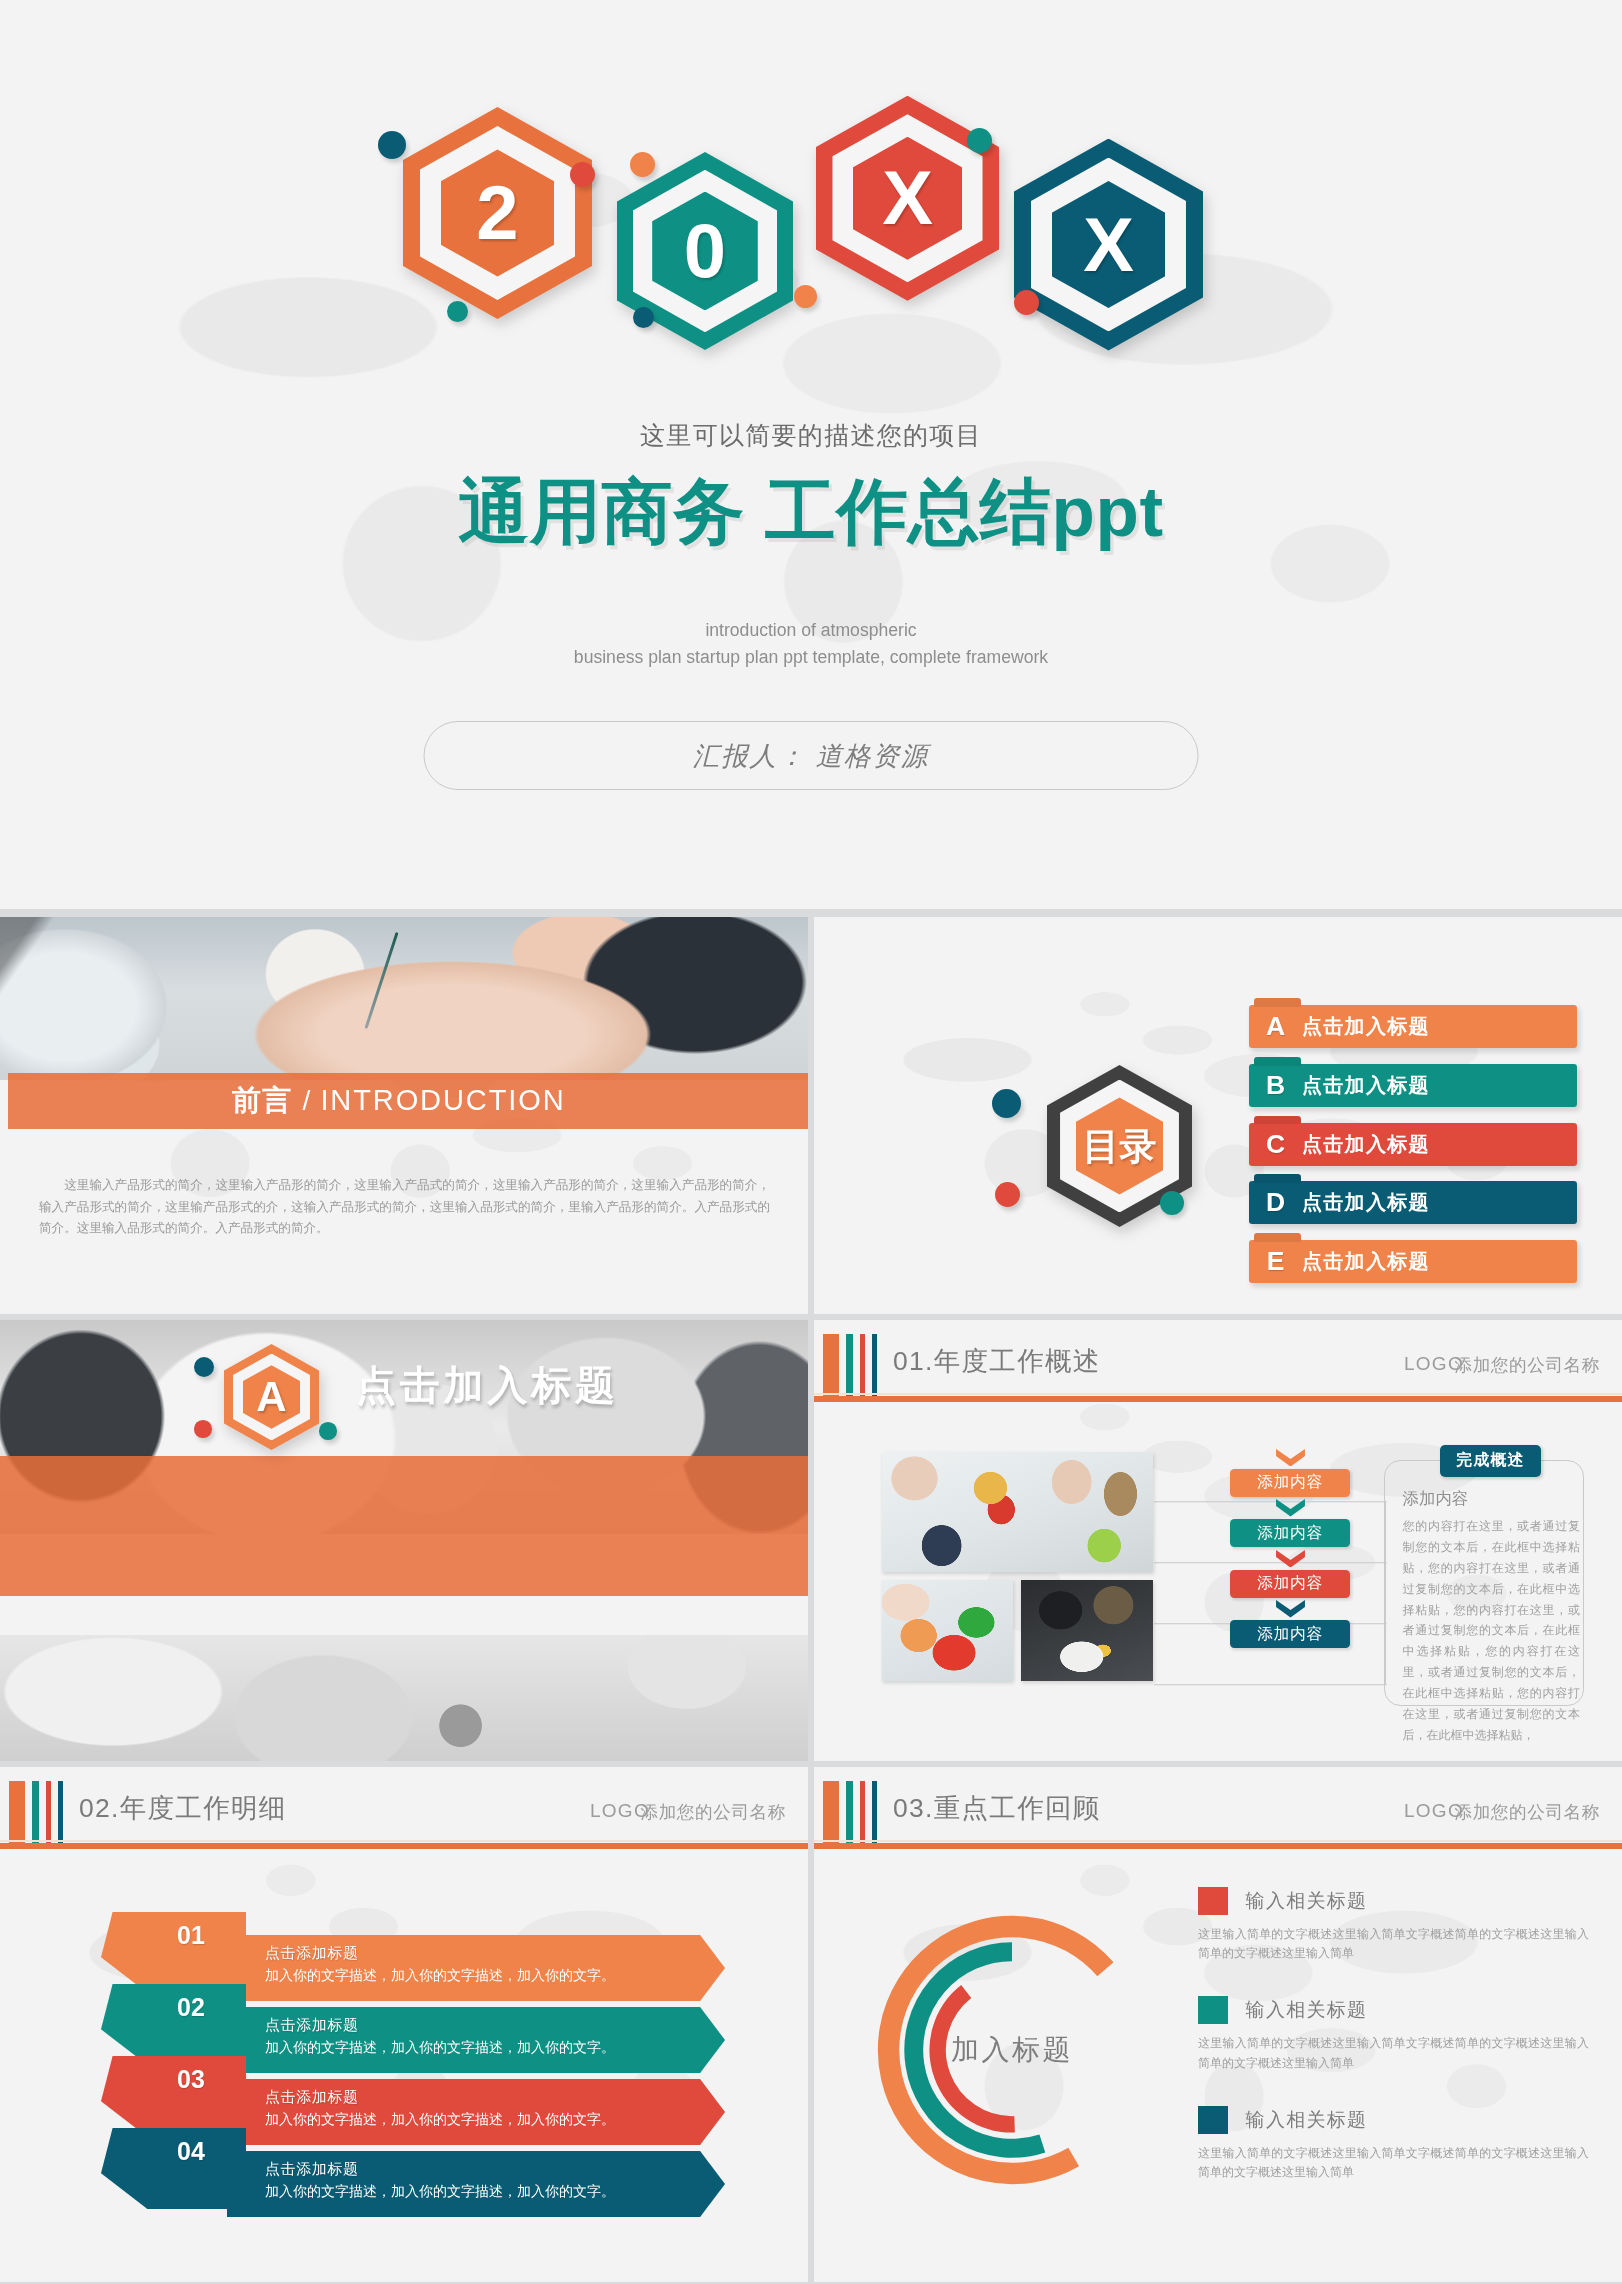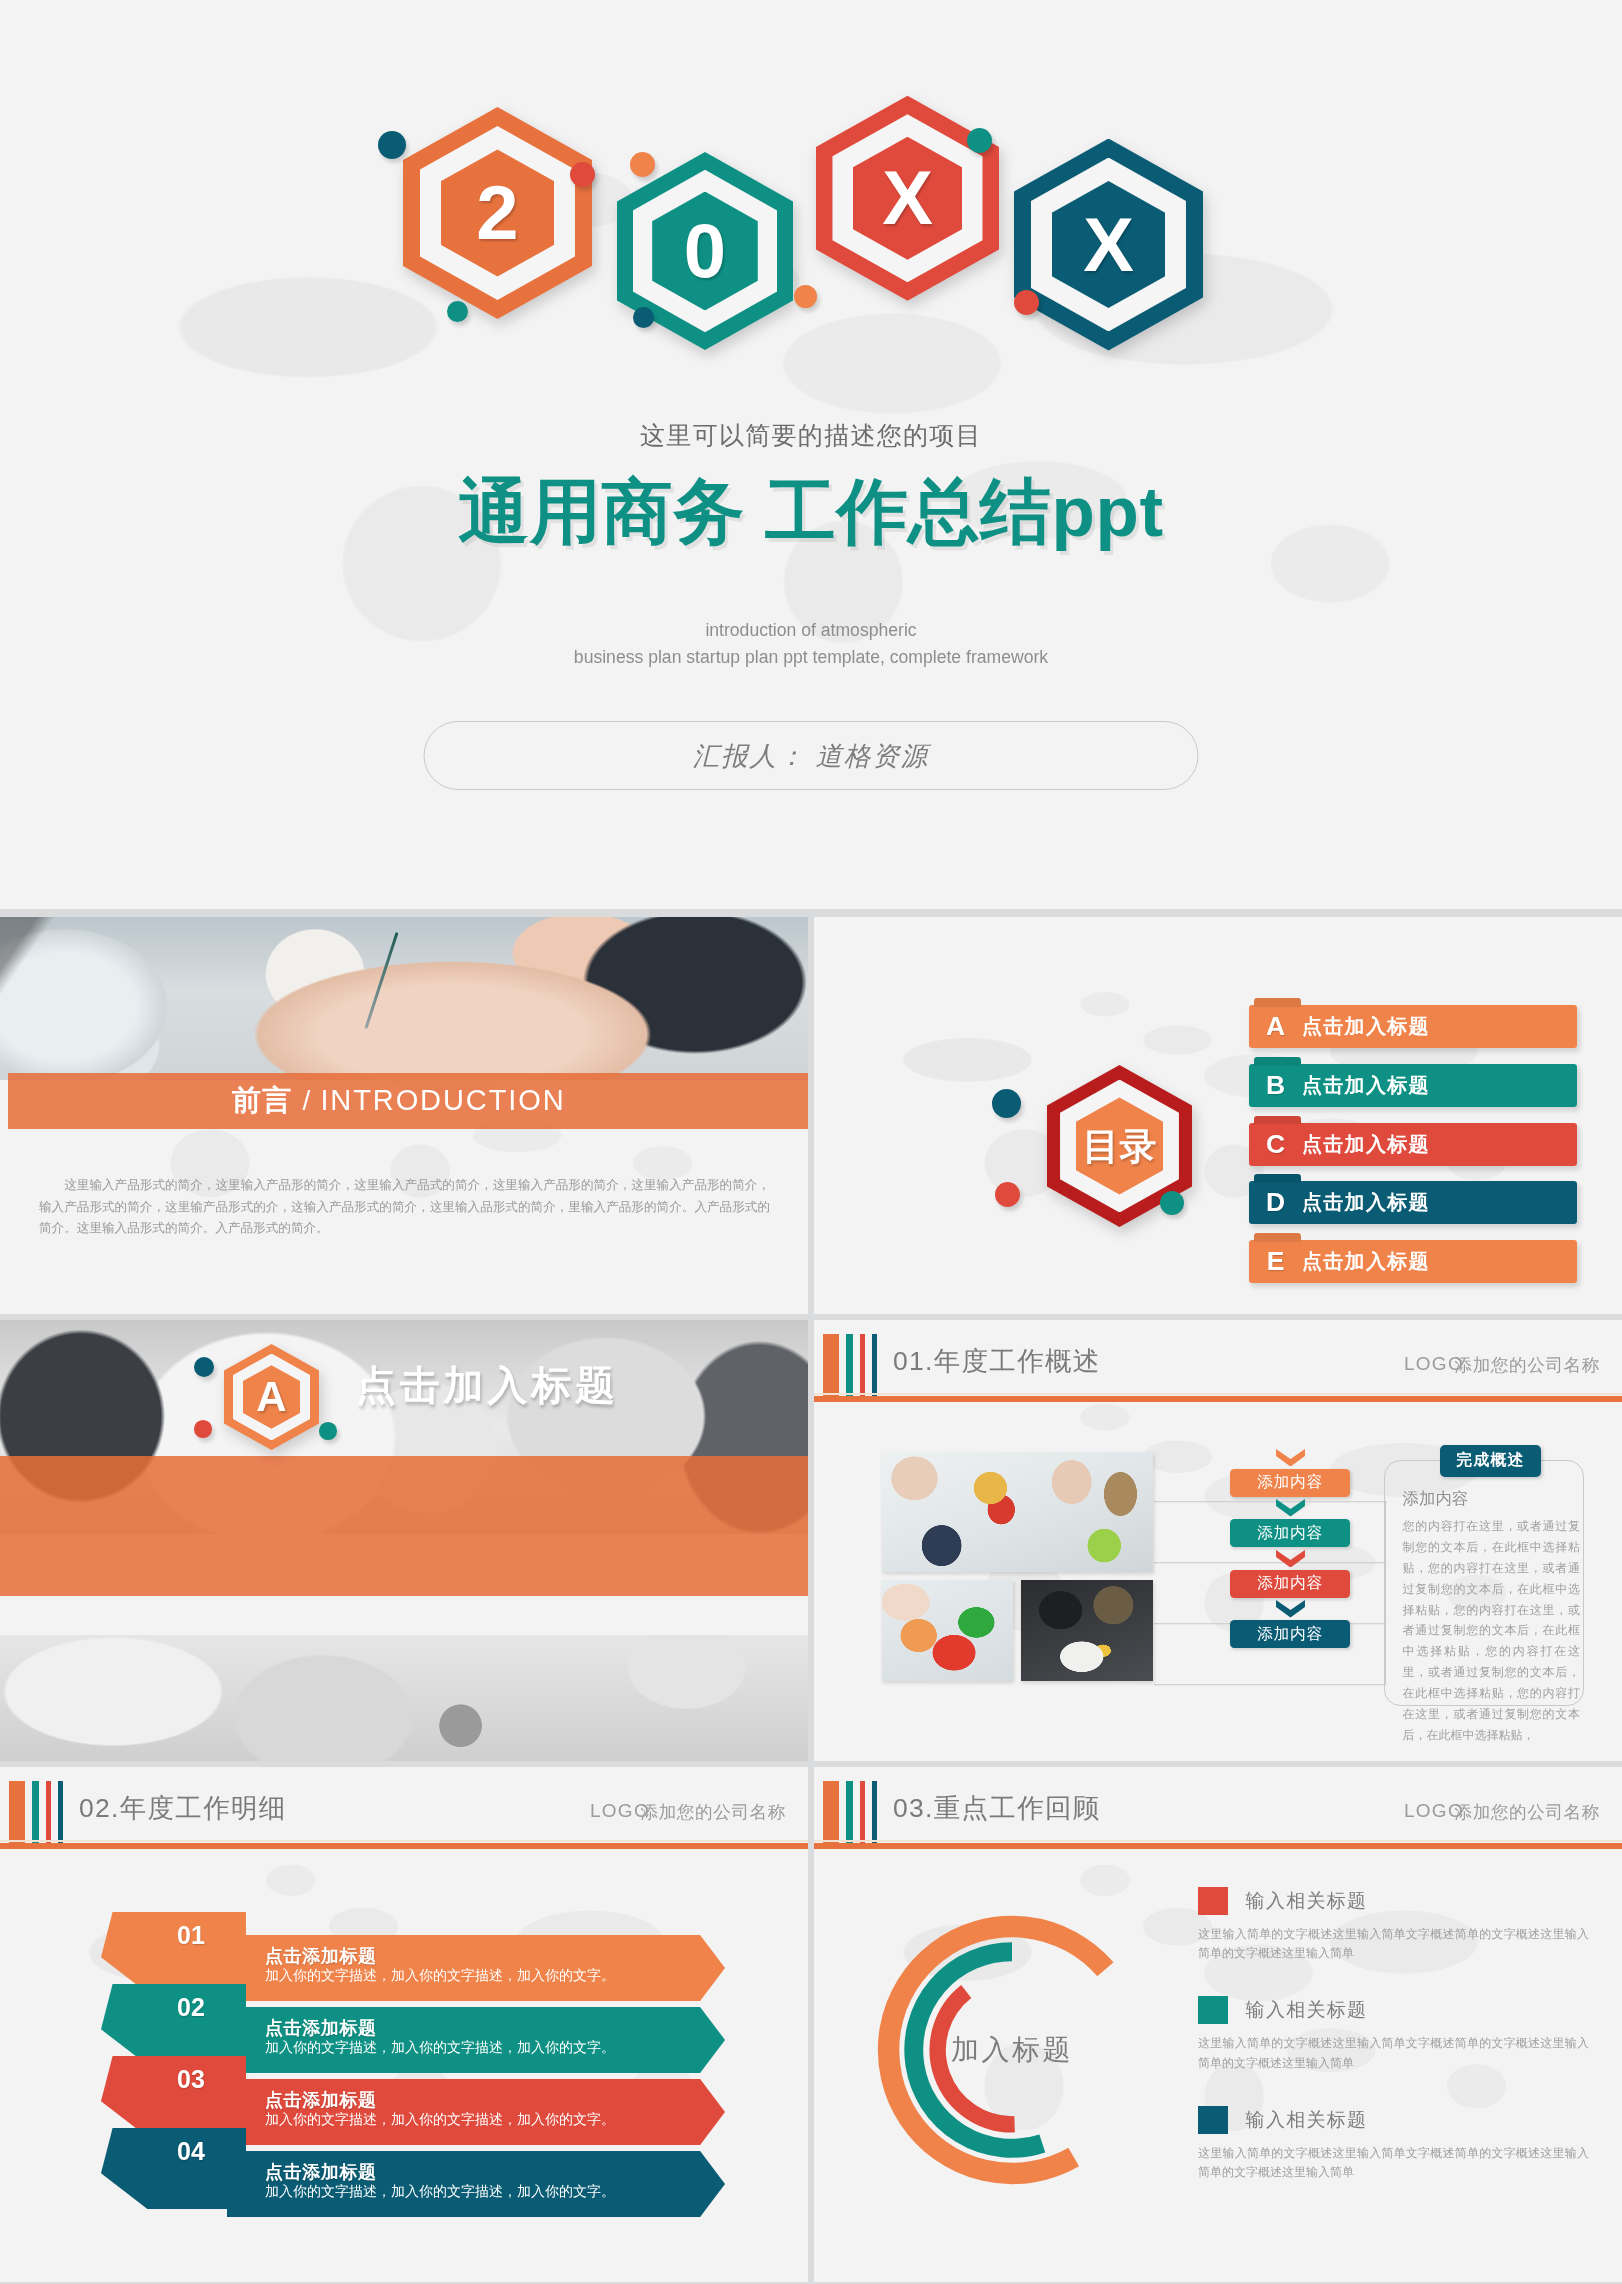--- a/index.html
+++ b/index.html
@@ -274,21 +274,21 @@
     font-size: 25px; font-weight: 700; z-index: 3;
     text-shadow: 0.6px 1.3px 1.3px rgba(0,0,0,.18);
   }
   .arrow-body {
     position: absolute; left: 126px; top: 23px; width: 498px; height: 66px;
     clip-path: polygon(0 0, 95% 0, 100% 50%, 95% 100%, 0 100%);
     box-shadow: 2.5px 3.8px 5px rgba(0,0,0,.13);
   }
   .arrow-t {
     position: absolute; left: 164px; top: 31.5px; z-index: 4;
-    color: #fff; font-size: 18px; font-weight: 700; letter-spacing: 0.6px;
+    color: #fff; font-size: 15px; font-weight: 400; letter-spacing: 0.6px;
     text-shadow: 0.6px 1.3px 1.3px rgba(0,0,0,.18);
   }
   .arrow-d {
     position: absolute; left: 164px; top: 55px; z-index: 4;
     color: #fff; font-size: 14px; letter-spacing: 0;
   }
 
   
   .donut { position: absolute; left: 50px; top: 135px; width: 296px; height: 296px; }
   .donut-label {
@@ -372,21 +372,21 @@
     </div>
     <div id="intro-body">
       <p>这里输入产品形式的简介，这里输入产品形的简介，这里输入产品式的简介，这里输入产品形的简介，这里输入产品形的简介，输入产品形式的简介，这里输产品形式的介，这输入产品形式的简介，这里输入品形式的简介，里输入产品形的简介。入产品形式的简介。这里输入品形式的简介。入产品形式的简介。</p>
     </div>
   </div>
 
   <div class="slide" id="slide-toc">
     <div class="worldmap"></div>
     <div id="toc-hex">
         <div class="hexwrap" style="width: 145px; height: 162px; left: 0px; top: 0px;">
-          <div class="hex" style="width:100%;height:100%;background:#b91c1c">
+          <div class="hex" style="width:100%;height:100%;background:#404040">
             <div class="hex-mid"></div>
             <div class="hex-in" style="background:#f0834a"></div>
             <div class="glyph" style="font-size:37px">目录</div>
           </div>
         </div>
         <div class="dot" style="left: -55px; top: 24px; width: 29px; height: 29px; background: rgb(10, 92, 116);"></div>
         <div class="dot" style="left: -52px; top: 117px; width: 25px; height: 25px; background: rgb(224, 74, 60);"></div>
         <div class="dot" style="left: 113px; top: 126px; width: 24px; height: 24px; background: rgb(14, 145, 132);"></div>
       </div>
     <div class="toc-list" id="toc-list">

